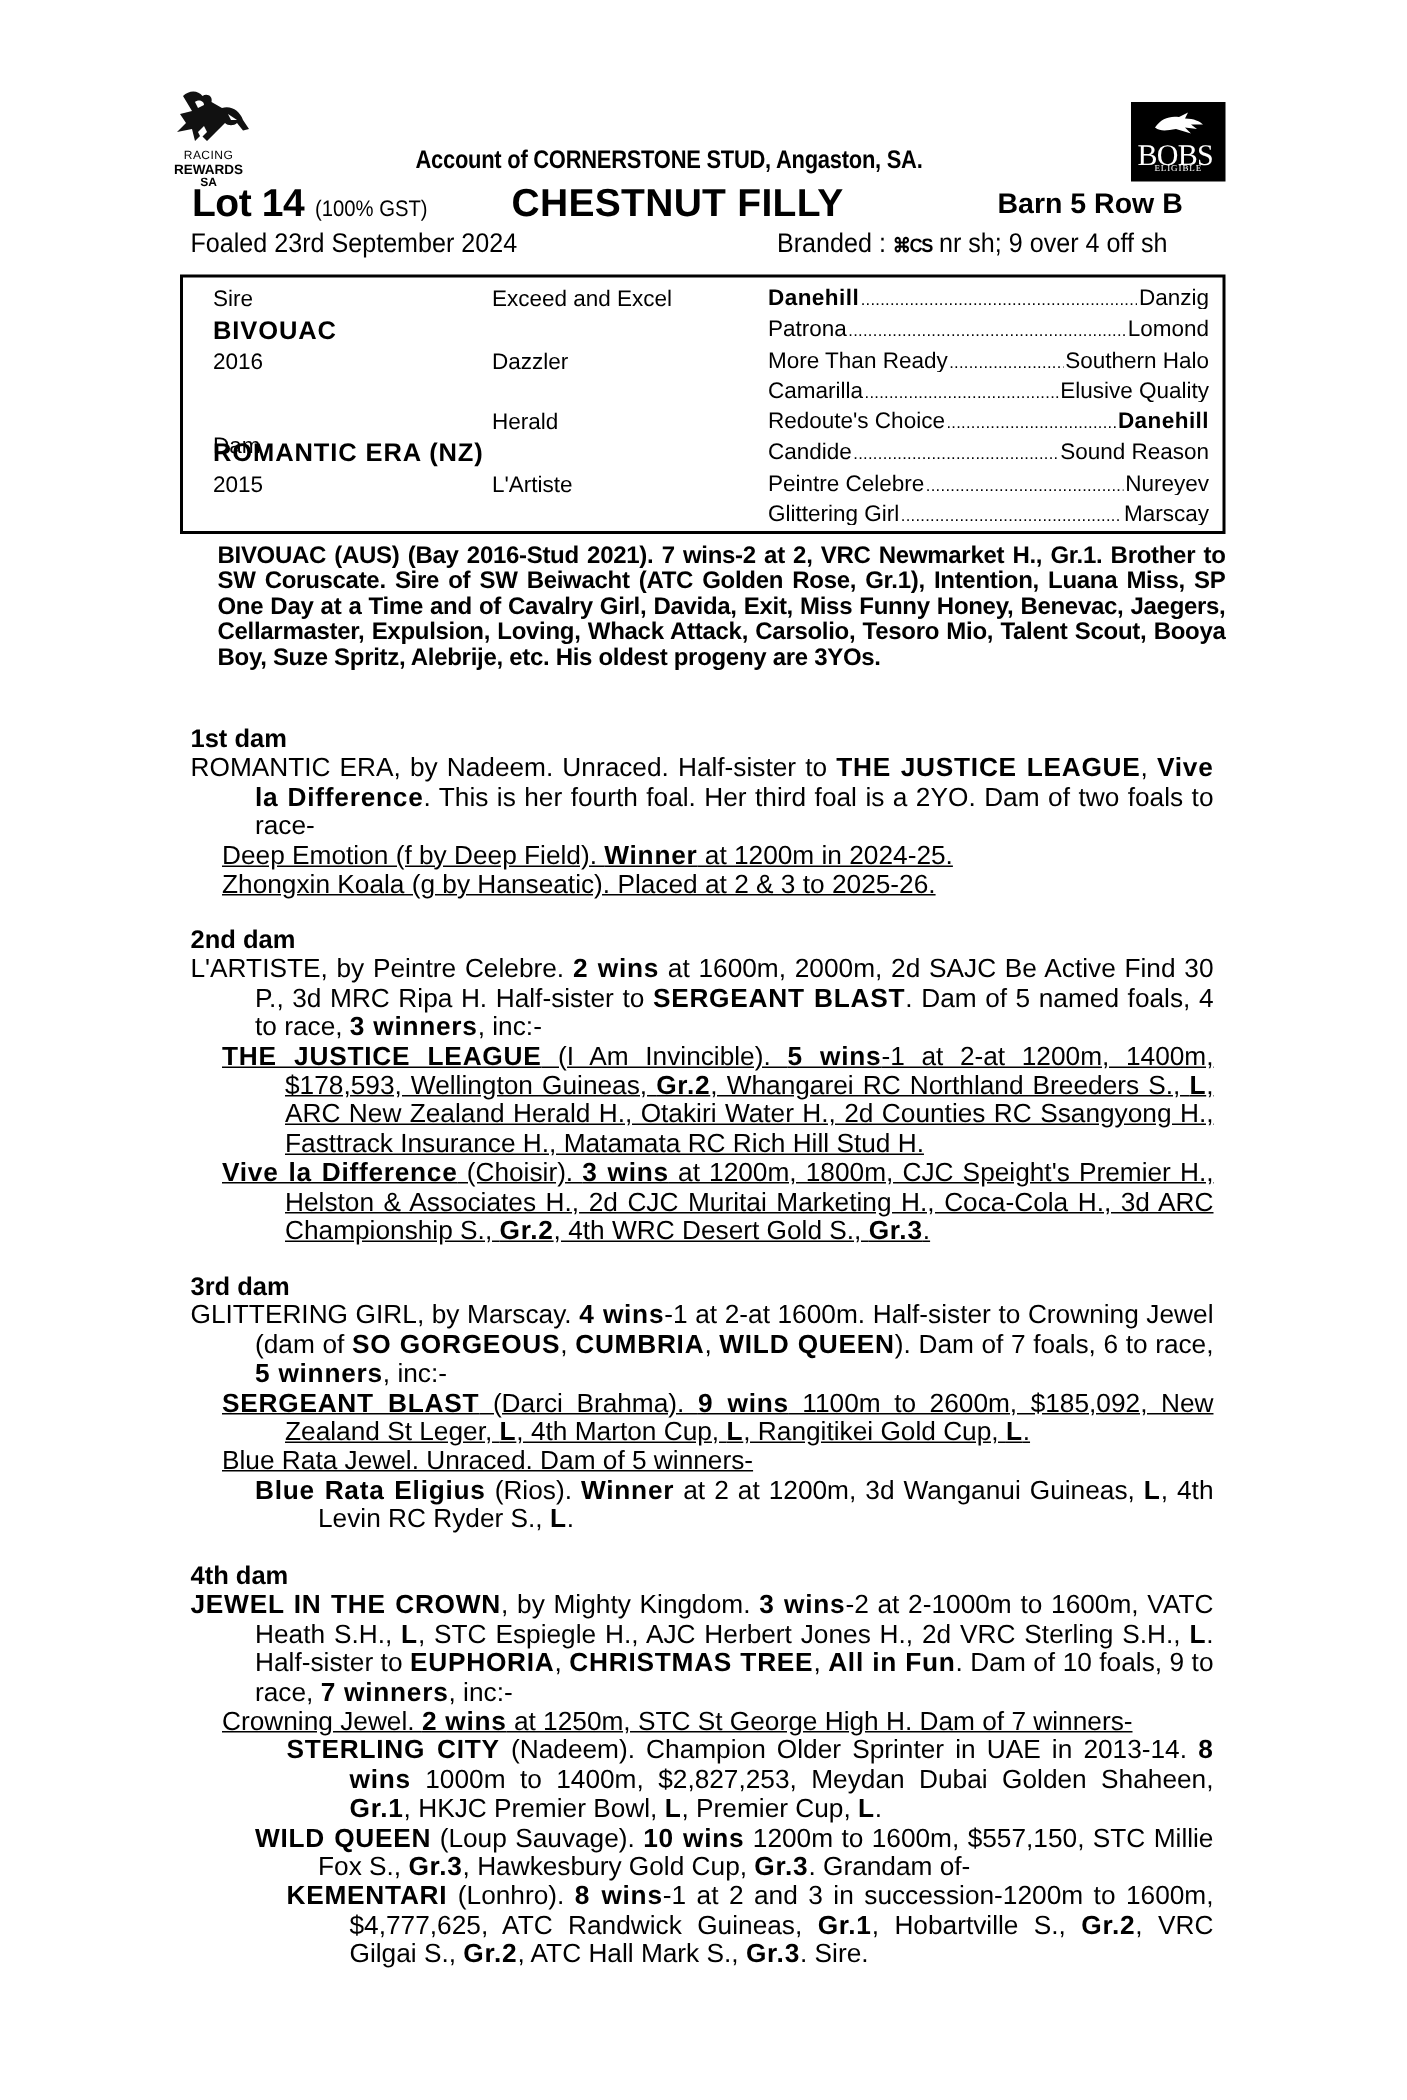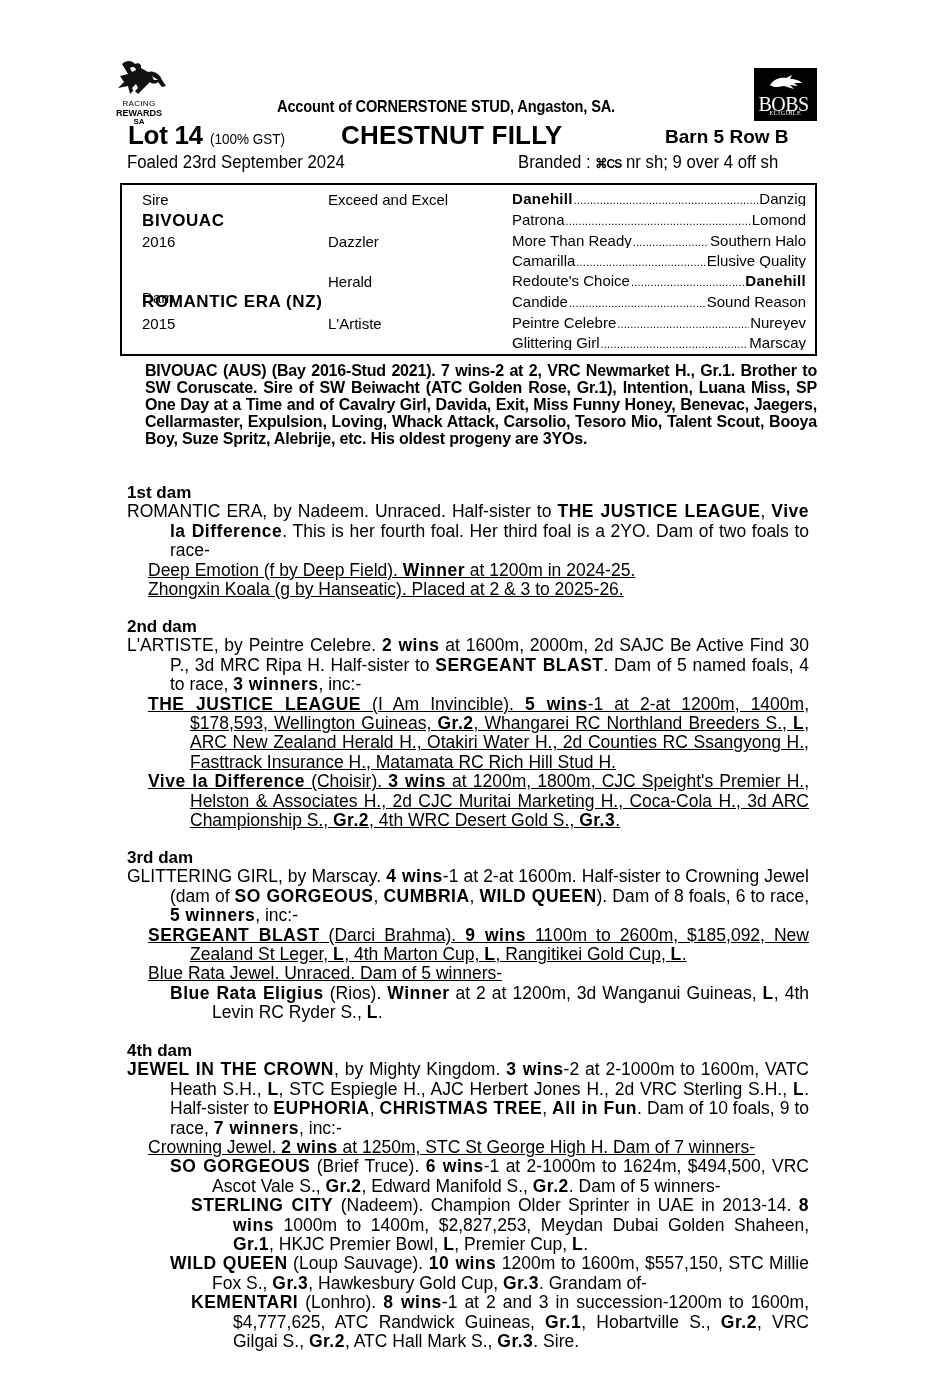--- a/index.html
+++ b/index.html
@@ -212,27 +212,26 @@
 
 <div class="abs section" style="top:617px">
   <div class="sec-head">2nd dam</div>
   <div class="para p0"><span>L'ARTISTE, by Peintre Celebre. </span><span class="bn">2 wins</span><span> at 1600m, 2000m, 2d SAJC Be Active Find 30 P., 3d MRC Ripa H. Half-sister to </span><span class="bn">SERGEANT BLAST</span><span>. Dam of 5 named foals, 4 to race, </span><span class="bn">3 winners</span><span>, inc:-</span></div>
   <div class="para p1"><span class="bn">THE JUSTICE LEAGUE</span><span> (I Am Invincible). </span><span class="bn">5 wins</span><span>-1 at 2-at 1200m, 1400m, $178,593, Wellington Guineas, </span><span class="bn">Gr.2</span><span>, Whangarei RC Northland Breeders S., </span><span class="bn">L</span><span>, ARC New Zealand Herald H., Otakiri Water H., 2d Counties RC Ssangyong H., Fasttrack Insurance H., Matamata RC Rich Hill Stud H.</span></div>
   <div class="para p1"><span class="bn">Vive la Difference</span><span> (Choisir). </span><span class="bn">3 wins</span><span> at 1200m, 1800m, CJC Speight's Premier H., Helston &amp; Associates H., 2d CJC Muritai Marketing H., Coca-Cola H., 3d ARC Championship S., </span><span class="bn">Gr.2</span><span>, 4th WRC Desert Gold S., </span><span class="bn">Gr.3</span><span>.</span></div>
 </div>
 
 <div class="abs section" style="top:848px">
   <div class="sec-head">3rd dam</div>
-  <div class="para p0"><span>GLITTERING GIRL, by Marscay. </span><span class="bn">4 wins</span><span>-1 at 2-at 1600m. Half-sister to Crowning Jewel (dam of </span><span class="bn">SO GORGEOUS</span><span>, </span><span class="bn">CUMBRIA</span><span>, </span><span class="bn">WILD QUEEN</span><span>). Dam of 8 foals, 6 to race, </span><span class="bn">5 winners</span><span>, inc:-</span></div>
+  <div class="para p0"><span>GLITTERING GIRL, by Marscay. </span><span class="bn">4 wins</span><span>-1 at 2-at 1600m. Half-sister to Crowning Jewel (dam of </span><span class="bn">SO GORGEOUS</span><span>, </span><span class="bn">CUMBRIA</span><span>, </span><span class="bn">WILD QUEEN</span><span>). Dam of 7 foals, 6 to race, </span><span class="bn">5 winners</span><span>, inc:-</span></div>
   <div class="para p1"><span class="bn">SERGEANT BLAST</span><span> (Darci Brahma). </span><span class="bn">9 wins</span><span> 1100m to 2600m, $185,092, New Zealand St Leger, </span><span class="bn">L</span><span>, 4th Marton Cup, </span><span class="bn">L</span><span>, Rangitikei Gold Cup, </span><span class="bn">L</span><span>.</span></div>
   <div class="para p1"><span>Blue Rata Jewel. Unraced. Dam of 5 winners-</span></div>
   <div class="para p2"><span class="bn">Blue Rata Eligius</span><span> (Rios). </span><span class="bn">Winner</span><span> at 2 at 1200m, 3d Wanganui Guineas, </span><span class="bn">L</span><span>, 4th Levin RC Ryder S., </span><span class="bn">L</span><span>.</span></div>
 </div>
 
 <div class="abs section" style="top:1041px">
   <div class="sec-head">4th dam</div>
   <div class="para p0"><span class="bn">JEWEL IN THE CROWN</span><span>, by Mighty Kingdom. </span><span class="bn">3 wins</span><span>-2 at 2-1000m to 1600m, VATC Heath S.H., </span><span class="bn">L</span><span>, STC Espiegle H., AJC Herbert Jones H., 2d VRC Sterling S.H., </span><span class="bn">L</span><span>. Half-sister to </span><span class="bn">EUPHORIA</span><span>, </span><span class="bn">CHRISTMAS TREE</span><span>, </span><span class="bn">All in Fun</span><span>. Dam of 10 foals, 9 to race, </span><span class="bn">7 winners</span><span>, inc:-</span></div>
   <div class="para p1"><span>Crowning Jewel. </span><span class="bn">2 wins</span><span> at 1250m, STC St George High H. Dam of 7 winners-</span></div>
-  <div class="para p2"><span class="bn">SO GORGEOUS</span><span> (Brief Truce). </span><span class="bn">6 wins</span><span>-1 at 2-1000m to 1624m, $494,500, VRC Ascot Vale S., </span><span class="bn">Gr.2</span><span>, Edward Manifold S., </span><span class="bn">Gr.2</span><span>. Dam of 5 winners-</span></div>
   <div class="para p3"><span class="bn">STERLING CITY</span><span> (Nadeem). Champion Older Sprinter in UAE in 2013-14. </span><span class="bn">8 wins</span><span> 1000m to 1400m, $2,827,253, Meydan Dubai Golden Shaheen, </span><span class="bn">Gr.1</span><span>, HKJC Premier Bowl, </span><span class="bn">L</span><span>, Premier Cup, </span><span class="bn">L</span><span>.</span></div>
   <div class="para p2"><span class="bn">WILD QUEEN</span><span> (Loup Sauvage). </span><span class="bn">10 wins</span><span> 1200m to 1600m, $557,150, STC Millie Fox S., </span><span class="bn">Gr.3</span><span>, Hawkesbury Gold Cup, </span><span class="bn">Gr.3</span><span>. Grandam of-</span></div>
   <div class="para p3"><span class="bn">KEMENTARI</span><span> (Lonhro). </span><span class="bn">8 wins</span><span>-1 at 2 and 3 in succession-1200m to 1600m, $4,777,625, ATC Randwick Guineas, </span><span class="bn">Gr.1</span><span>, Hobartville S., </span><span class="bn">Gr.2</span><span>, VRC Gilgai S., </span><span class="bn">Gr.2</span><span>, ATC Hall Mark S., </span><span class="bn">Gr.3</span><span>. Sire.</span></div>
 </div>
 
 </body></html>

